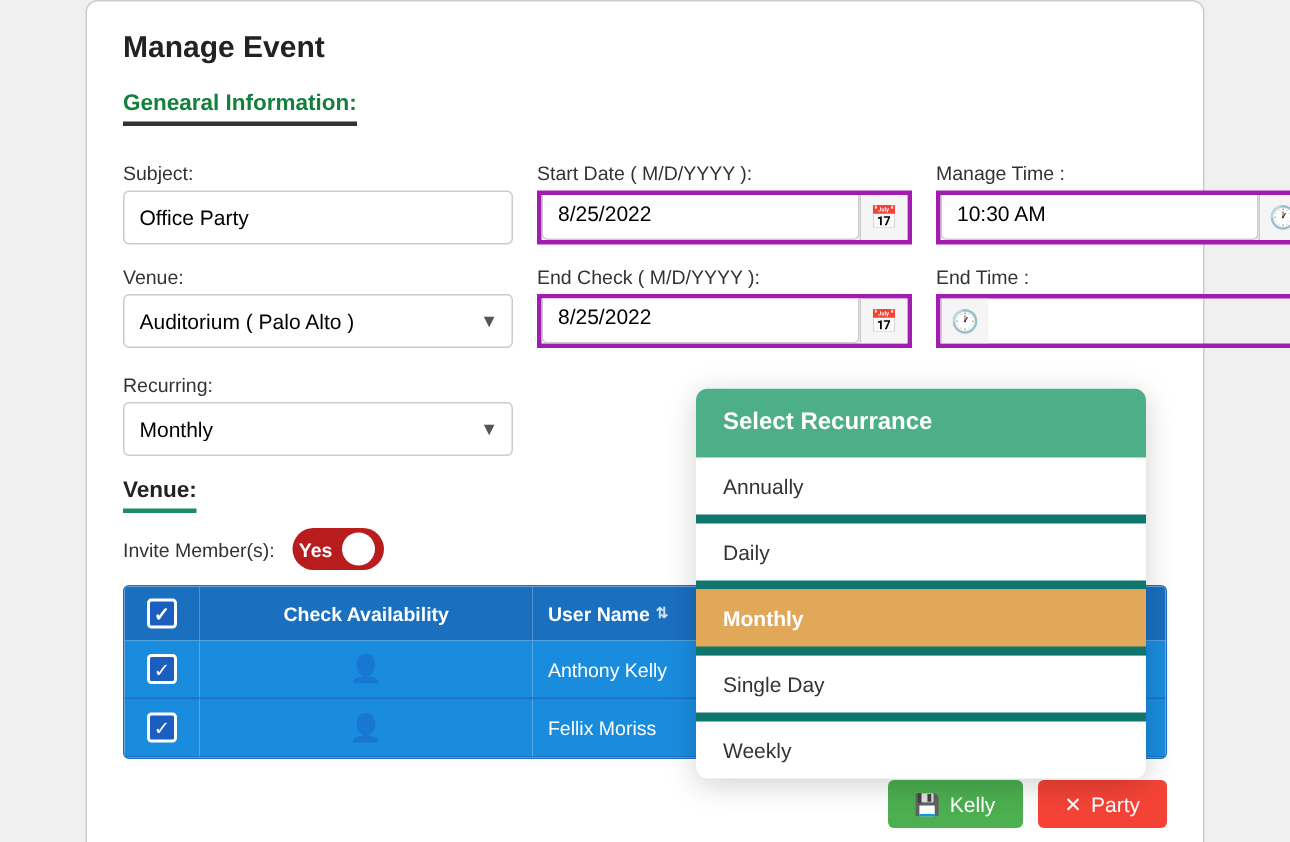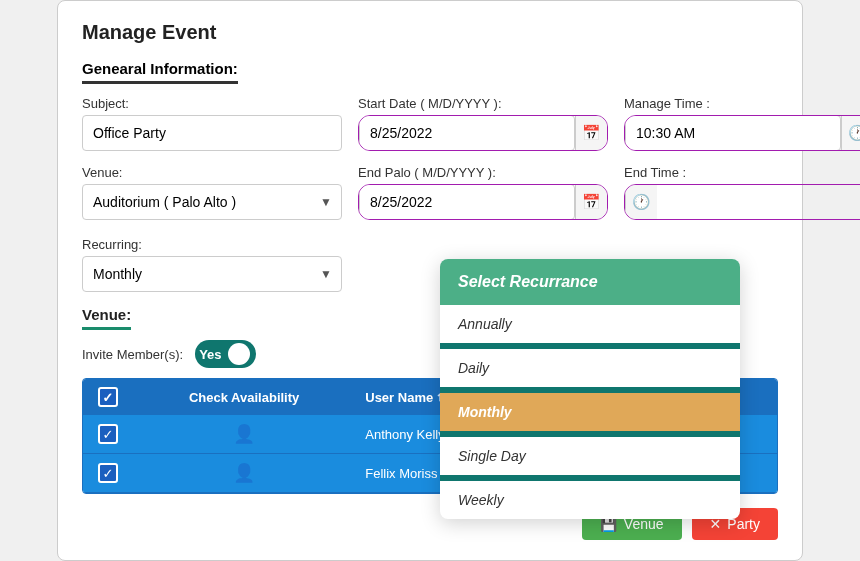--- a/index.html
+++ b/index.html
@@ -22,24 +22,24 @@
     }
     .modal-title {
       font-size: 20px;
       font-weight: bold;
       color: #222;
       margin-bottom: 16px;
     }
     .section-title {
       font-size: 15px;
       font-weight: bold;
-      color: #000000;
+      color: #15803d;
       border-bottom: 3px solid #333;
       padding-bottom: 4px;
-      margin-bottom: 12px;
+      margin-bottom: 24px;
       display: inline-block;
     }
     .form-row {
       display: flex;
       gap: 16px;
       margin-bottom: 14px;
       align-items: flex-start;
     }
     .form-group {
       display: flex;
@@ -53,23 +53,23 @@
     .form-group input[type="text"] {
       border: 1px solid #ccc;
       border-radius: 4px;
       padding: 6px 10px;
       font-size: 14px;
       height: 36px;
       outline: none;
     }
     .input-with-icon {
       display: flex;
-      align-items: center;
-      border: 1px solid #a21caf;
-      border-radius: 12px;
+      align-items: flex-end;
+      border: 3px solid #a21caf;
+      border-radius: 0;
       height: 36px;
       overflow: hidden;
     }
     .input-with-icon input {
       border: none;
       outline: none;
       padding: 6px 10px;
       font-size: 14px;
       flex: 1;
       height: 100%;
@@ -134,21 +134,21 @@
       gap: 12px;
       margin-bottom: 10px;
     }
     .invite-label {
       font-size: 13px;
       color: #333;
     }
     .toggle-wrapper {
       display: flex;
       align-items: center;
-      background: #0f766e;
+      background: #b91c1c;
       border-radius: 20px;
       padding: 2px 6px 2px 4px;
       gap: 6px;
       height: 28px;
       cursor: pointer;
     }
     .toggle-label {
       color: #fff;
       font-size: 13px;
       font-weight: bold;
@@ -262,28 +262,27 @@
       cursor: pointer;
       display: flex;
       align-items: center;
       gap: 6px;
     }
 
     
     .dropdown-overlay {
       position: absolute;
       top: 258px;
-      left: 382px;
+      left: 406px;
       width: 300px;
       background: #fff;
       border-radius: 8px;
       box-shadow: 0 4px 20px rgba(0,0,0,0.18);
       overflow: hidden;
       z-index: 100;
-      font-style: italic;
     }
     .dropdown-header {
       background: #4caf87;
       color: #fff;
       font-size: 16px;
       font-weight: bold;
       padding: 14px 18px;
     }
     .dropdown-item {
       padding: 11px 18px;
@@ -336,21 +335,21 @@
     <div class="form-group fg-venue">
       <label>Venue:</label>
       <div class="select-wrapper" style="width:260px;">
         <select style="width:260px;">
           <option>Auditorium ( Palo Alto )</option>
         </select>
         <span class="chevron">▼</span>
       </div>
     </div>
     <div class="form-group fg-enddate">
-      <label>End Palo ( M/D/YYYY ):</label>
+      <label>End Check ( M/D/YYYY ):</label>
       <div class="input-with-icon">
         <input type="text" value="8/25/2022" style="">
         <div class="icon-btn">📅</div>
       </div>
     </div>
     <div class="form-group fg-endtime">
       <label>End Time :</label>
       <div class="input-with-icon">
         <div class="icon-btn">🕐</div>
       </div>
@@ -428,21 +427,21 @@
           <td>Fm...</td>
           <td class="dept-finance">Finance</td>
         </tr>
       </tbody>
     </table>
   </div>
 
   <div class="footer">
     <button class="btn-save">
       <span>💾</span>
-      <span>Venue</span>
+      <span>Kelly</span>
     </button>
     <button class="btn-cancel">
       <span>✕</span>
       <span>Party</span>
     </button>
   </div>
 
   <div class="dropdown-overlay">
     <div class="dropdown-header">Select Recurrance</div>
     <div class="dropdown-item">Annually</div>

